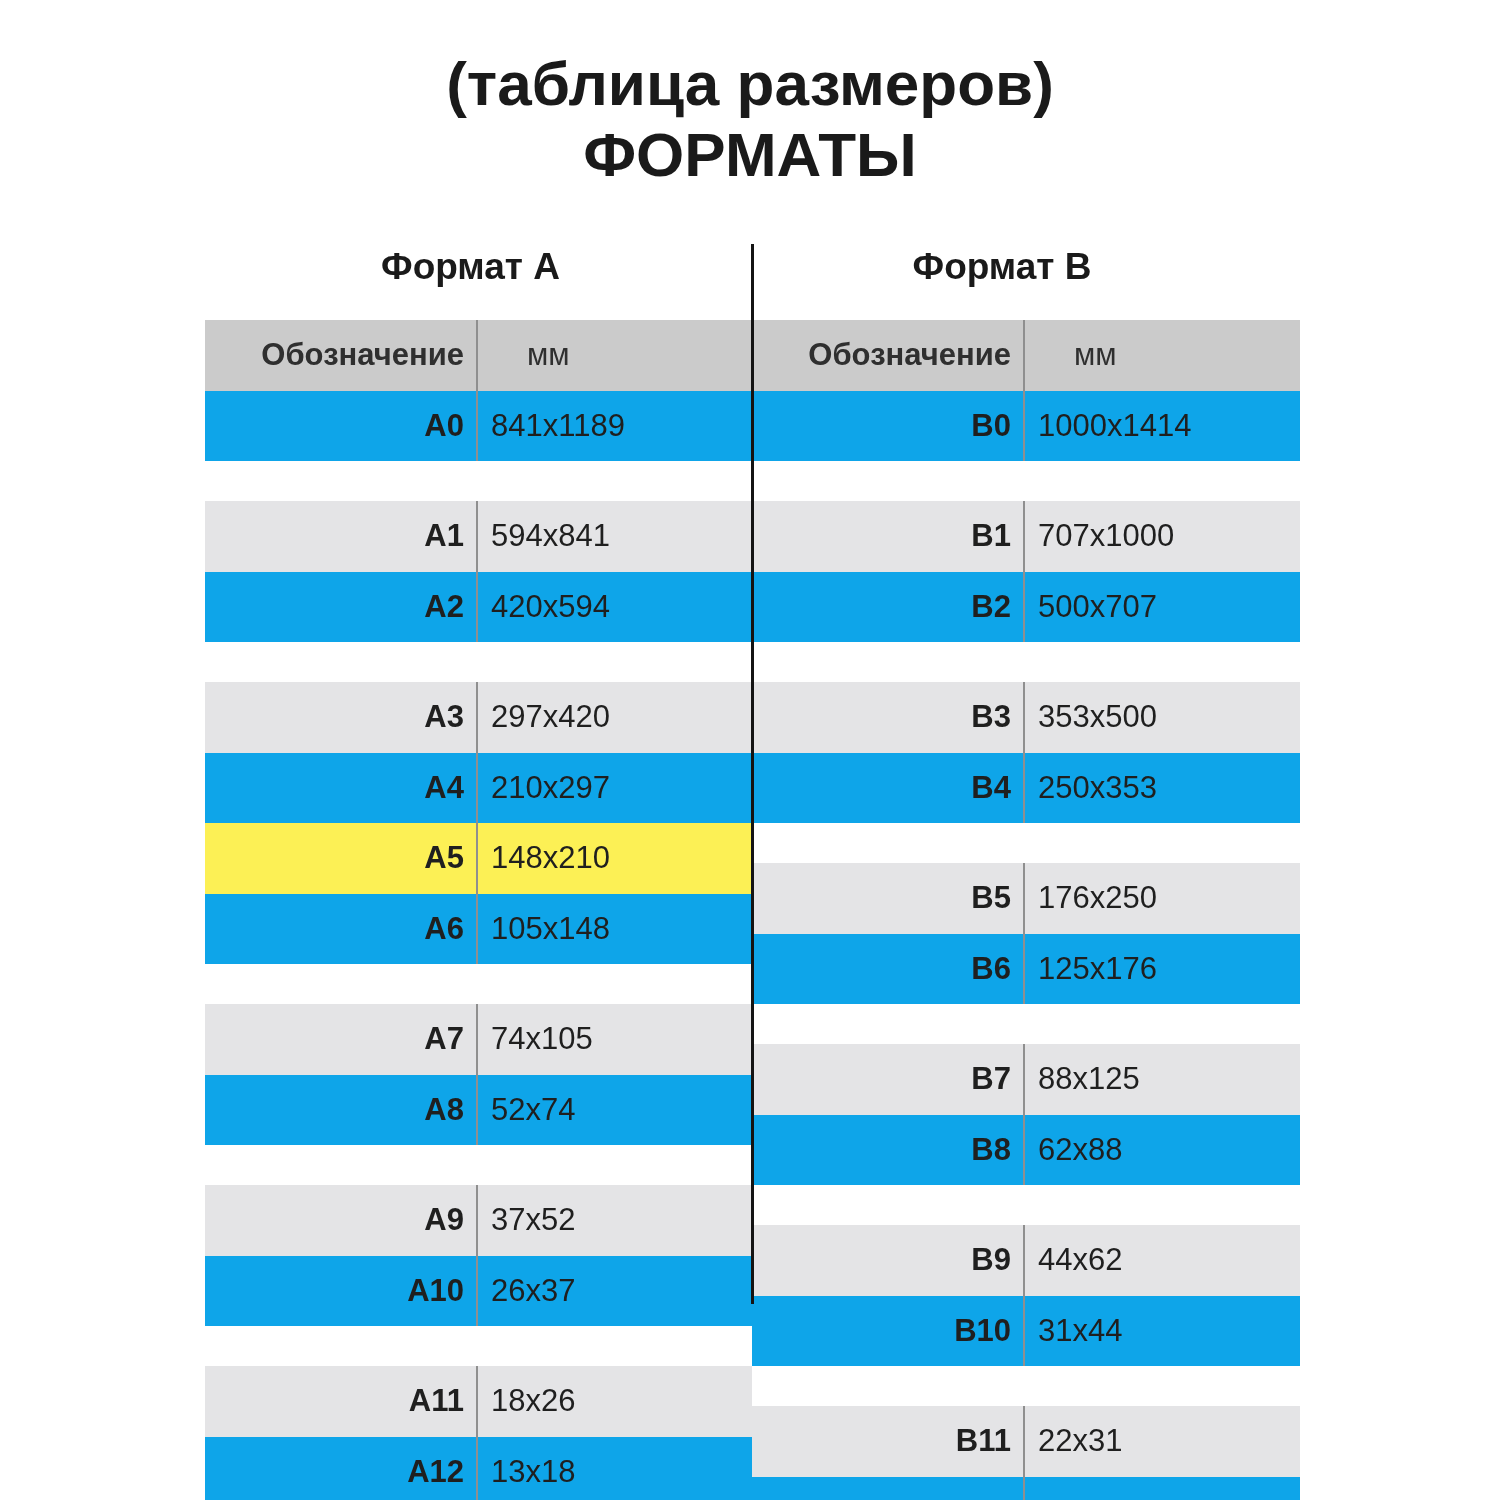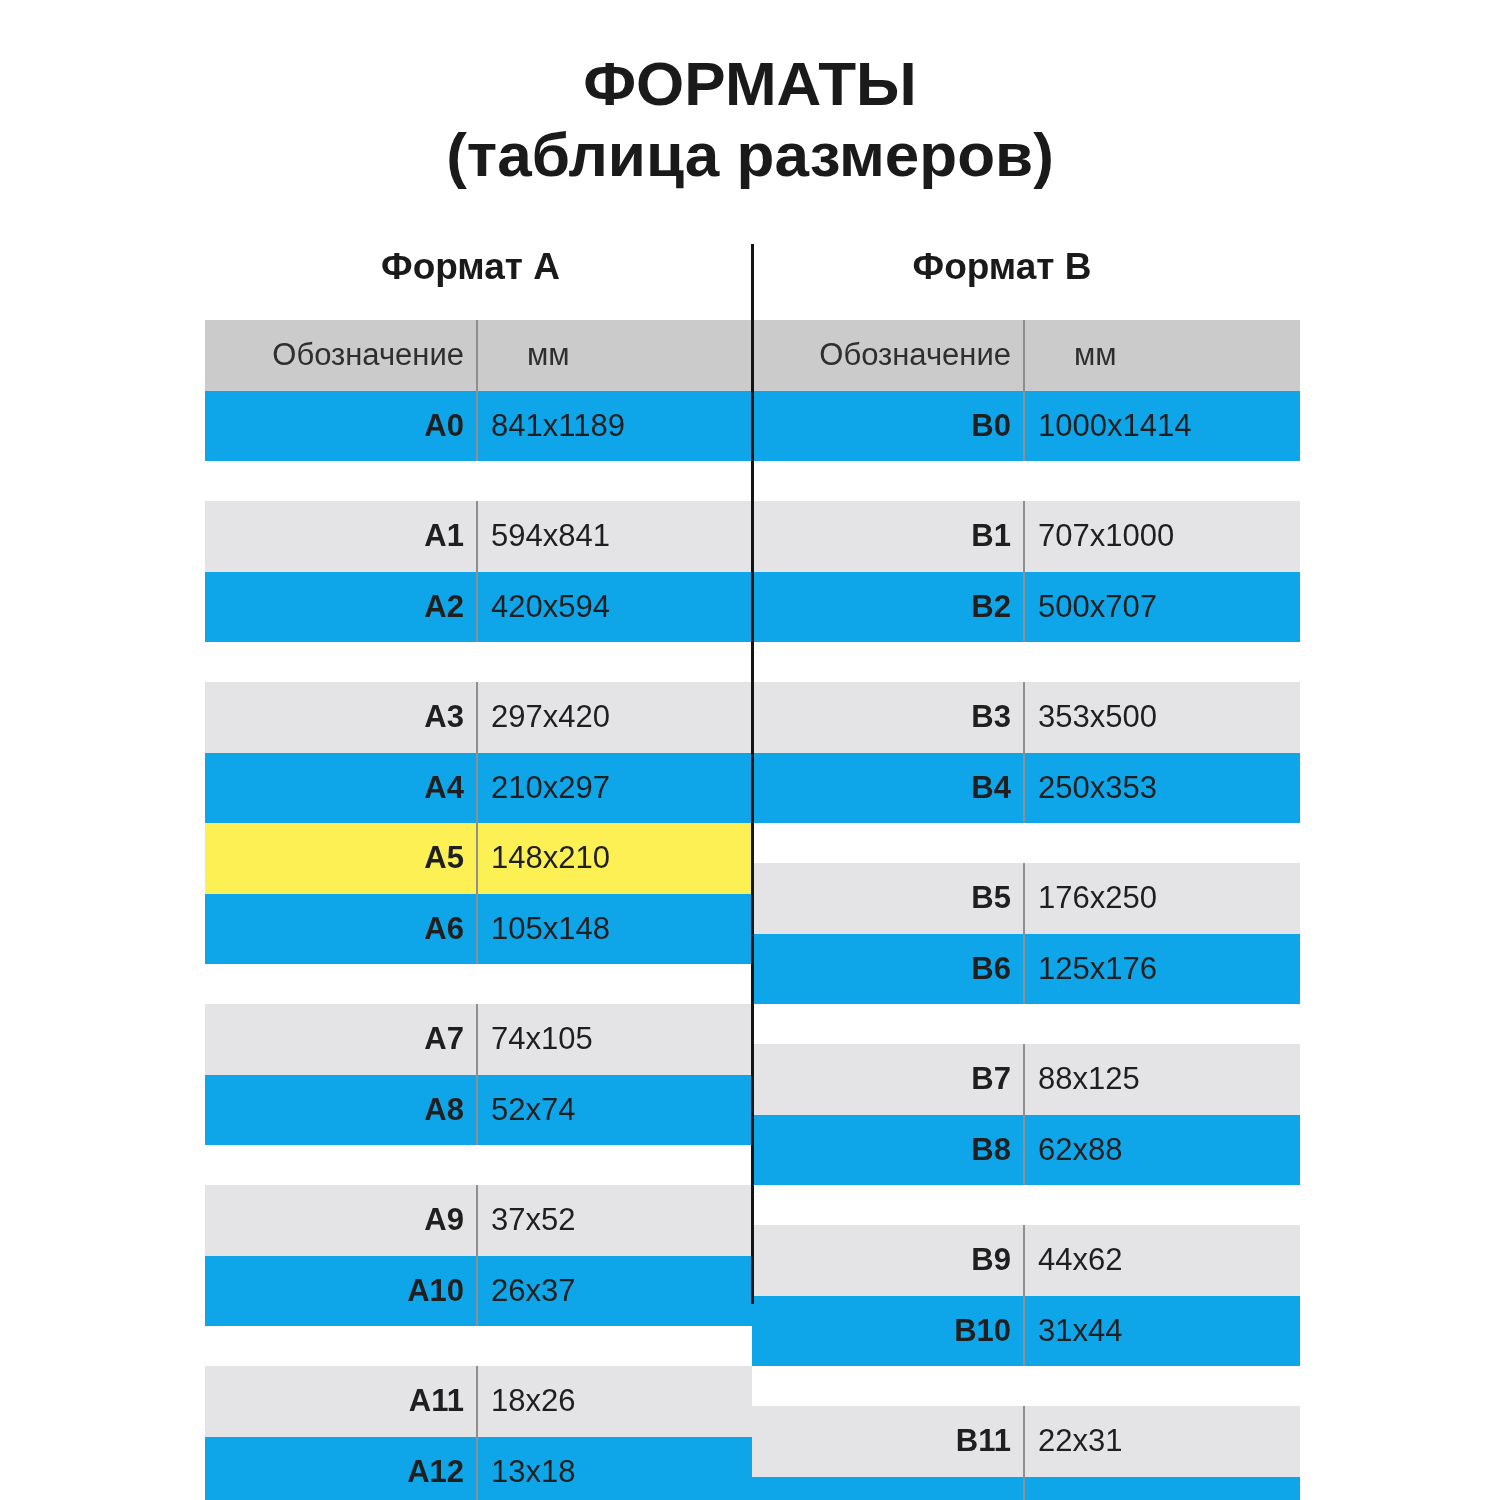--- a/index.html
+++ b/index.html
@@ -75,43 +75,43 @@
     flex: 1;
     box-sizing: border-box;
     padding-left: 13px;
     display: flex;
     align-items: center;
     font-size: 31px;
     font-weight: 400;
     color: var(--text, #1f1f1f);
   }
   .t-row.header .cell-label {
-    font-weight: 400;
+    font-weight: 700;
     color: var(--header-text, #2f2f2f);
   }
   .t-row.header .cell-value {
     color: var(--header-text, #2f2f2f);
     margin-left: 36px;
   }
 
   .center-line {
     position: absolute;
     left: 751px;
     top: 244px;
     width: 3px;
     height: 1060px;
     background: var(--center-line, #141414);
   }
 </style>
 </head>
 <body style="--highlight: #fcf055; --header-bg: #cbcbcb; --stripe-bg: #e4e4e6; --header-text: #2f2f2f; --text: #1f1f1f; --title-text: #1a1a1a; --divider: #8f8f8f; --center-line: #141414;">
 
 <div class="page-title">
+  <div>(таблица размеров)</div>
   <div>ФОРМАТЫ</div>
-  <div>(таблица размеров)</div>
 </div>
 
 <div class="col-title left">Формат А</div>
 <div class="col-title right">Формат В</div>
 
 <div class="size-table left">
     <div class="t-row header">
       <div class="cell-label">Обозначение</div>
       <div class="cell-value">мм</div>
     </div>

